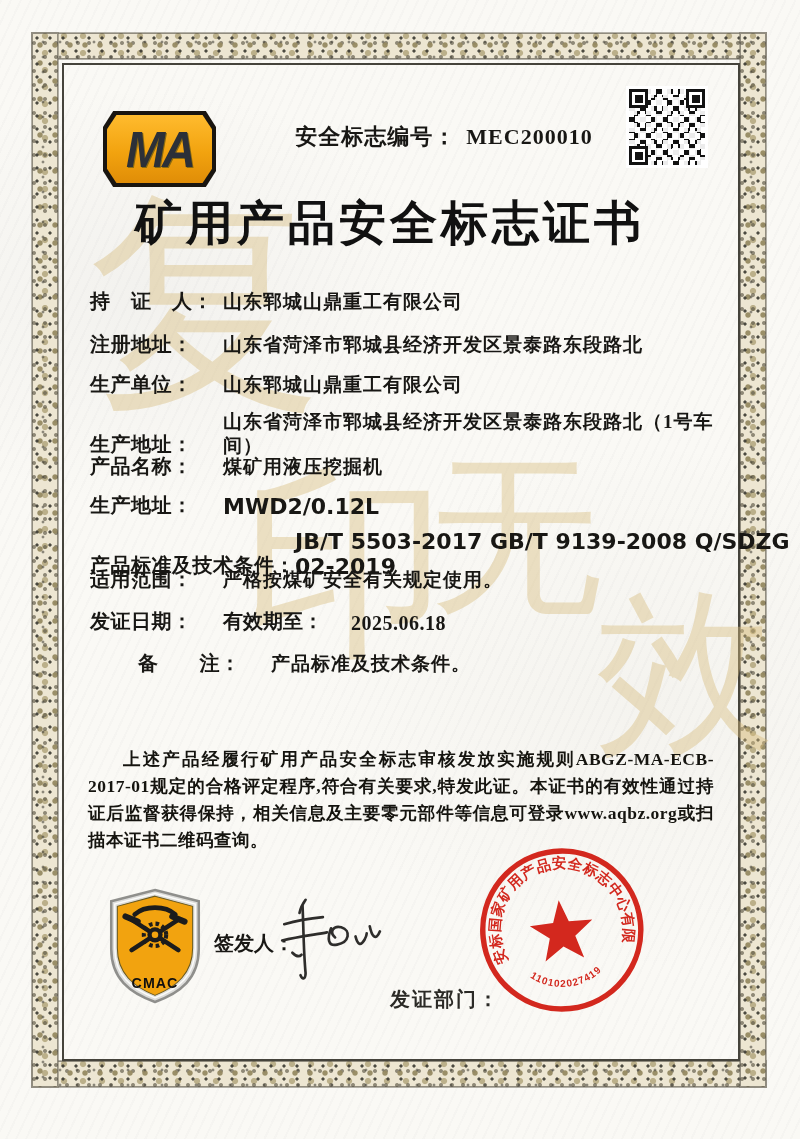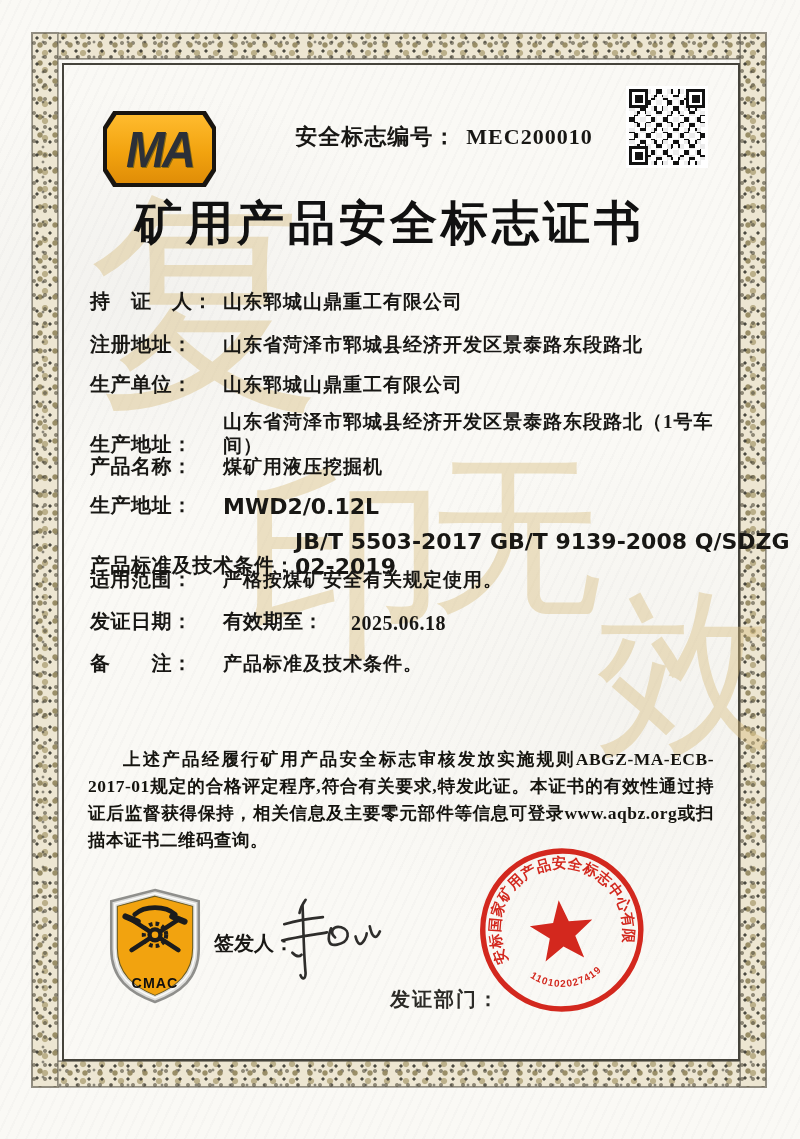--- a/index.html
+++ b/index.html
@@ -54,21 +54,21 @@
   .fp.tl{left:3px;top:3px;} .fp.tr{right:3px;top:3px;} .fp.bl{left:3px;bottom:3px;}
   .title{position:absolute;left:0;top:192px;width:780px;text-align:center;
     font-family:"Liberation Sans","DejaVu Sans",sans-serif;font-weight:900;font-size:47px;
     letter-spacing:4px;color:#111;}
   
   .row{position:absolute;left:90px;display:flex;align-items:flex-end;}
   .lbl{flex:0 0 133px;font-weight:700;font-size:20px;letter-spacing:.5px;white-space:nowrap;}
   .val{font-size:19px;font-weight:600;letter-spacing:1px;}
   .val.en{font-family:"DejaVu Sans","Liberation Sans",sans-serif;font-weight:700;font-size:22px;letter-spacing:0;}
   .r0{top:288px;} .r1{top:331px;} .r2{top:371px;} .r3{top:410px;} .r4{top:453px;}
-  .r5{top:492px;} .r6{top:529px;} .r7{top:566px;} .r-date{top:608px;} .r-remark{top:650px;}
+  .r5{top:492px;} .r6{top:529px;} .r7{top:566px;} .r-date{top:608px;} .r-remark{top:650px;margin-left:48px;}
   .r3 .val{width:502px;line-height:1.25;}
   .r6 .lbl{flex:0 0 auto;margin-right:0;}
   .r-date .val{width:207px;font-family:"Liberation Serif",serif;font-size:20px;letter-spacing:.5px;}
   .r-date .lbl2{flex:0 0 128px;font-weight:700;font-size:20px;white-space:nowrap;}
   .r-date .val2{font-size:20px;font-weight:600;letter-spacing:.5px;}
   
   .statement{position:absolute;left:88px;top:746px;width:626px;font-size:17.5px;font-weight:700;
     line-height:27px;text-indent:2em;text-align:justify;letter-spacing:.5px;color:#15140f;}
   
   .cmac{position:absolute;left:104px;top:888px;}

